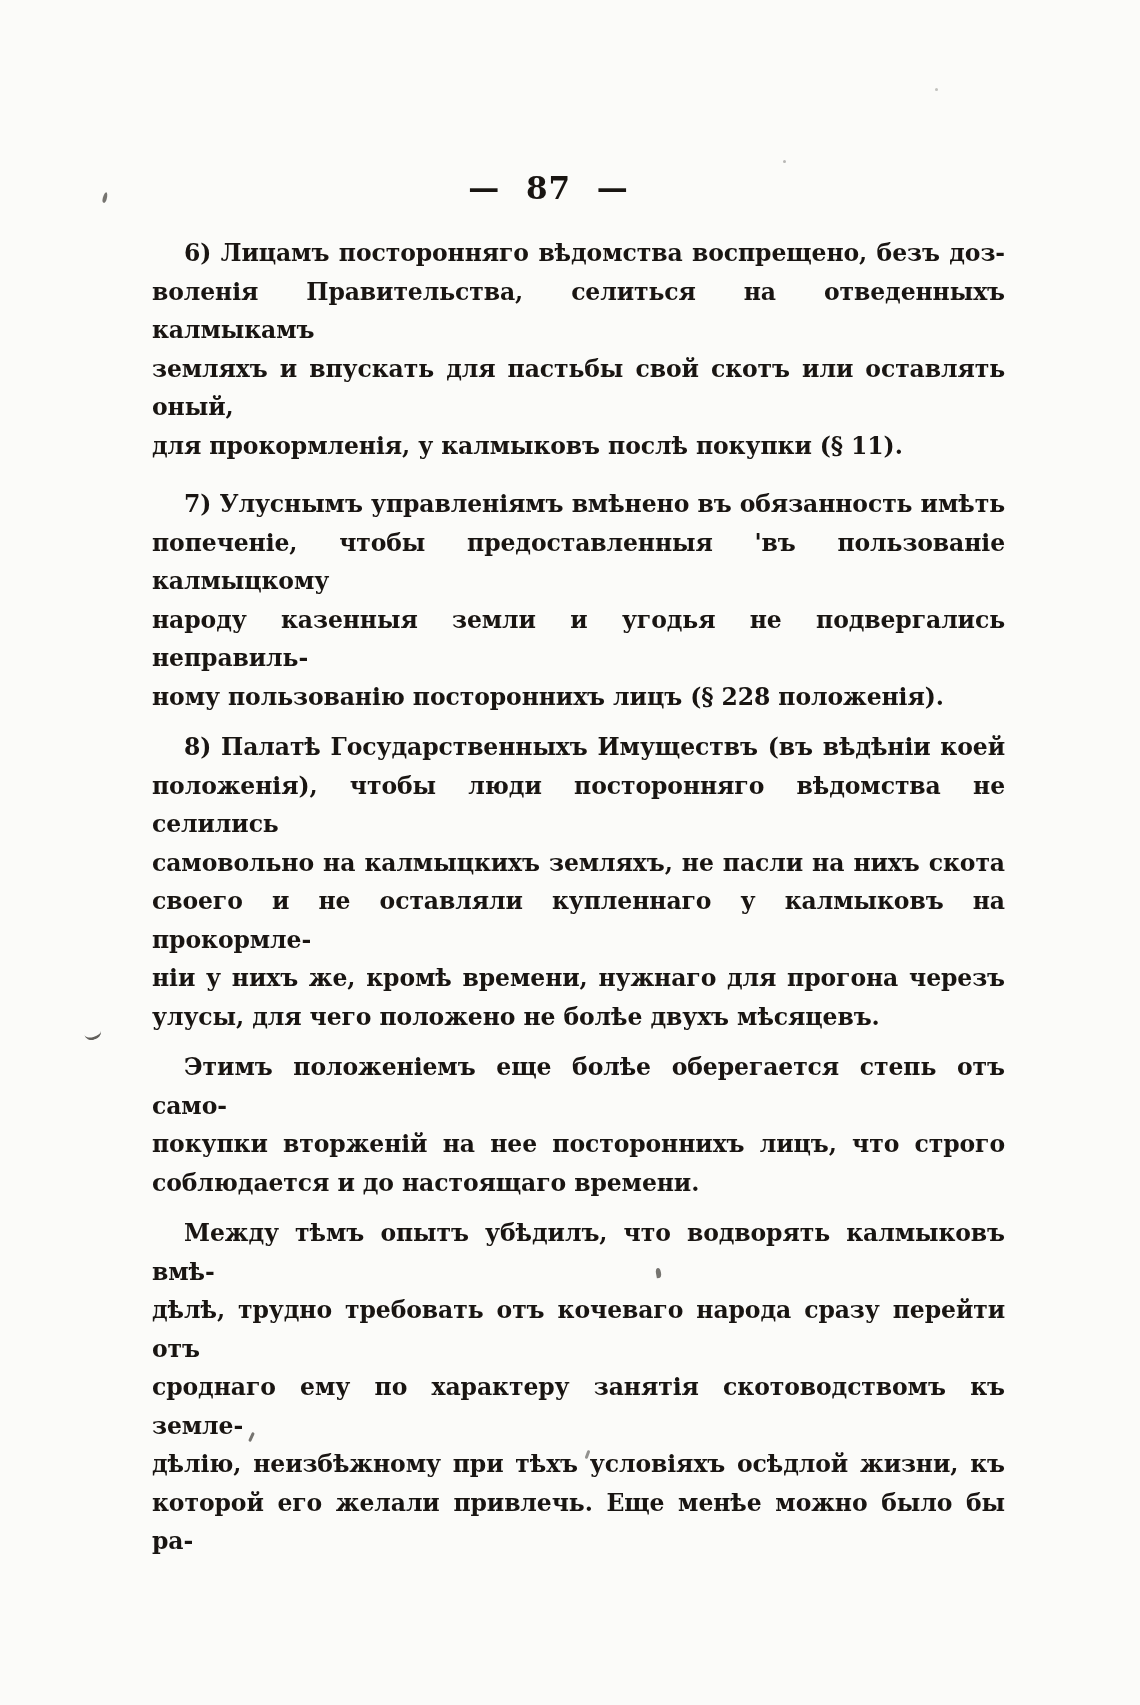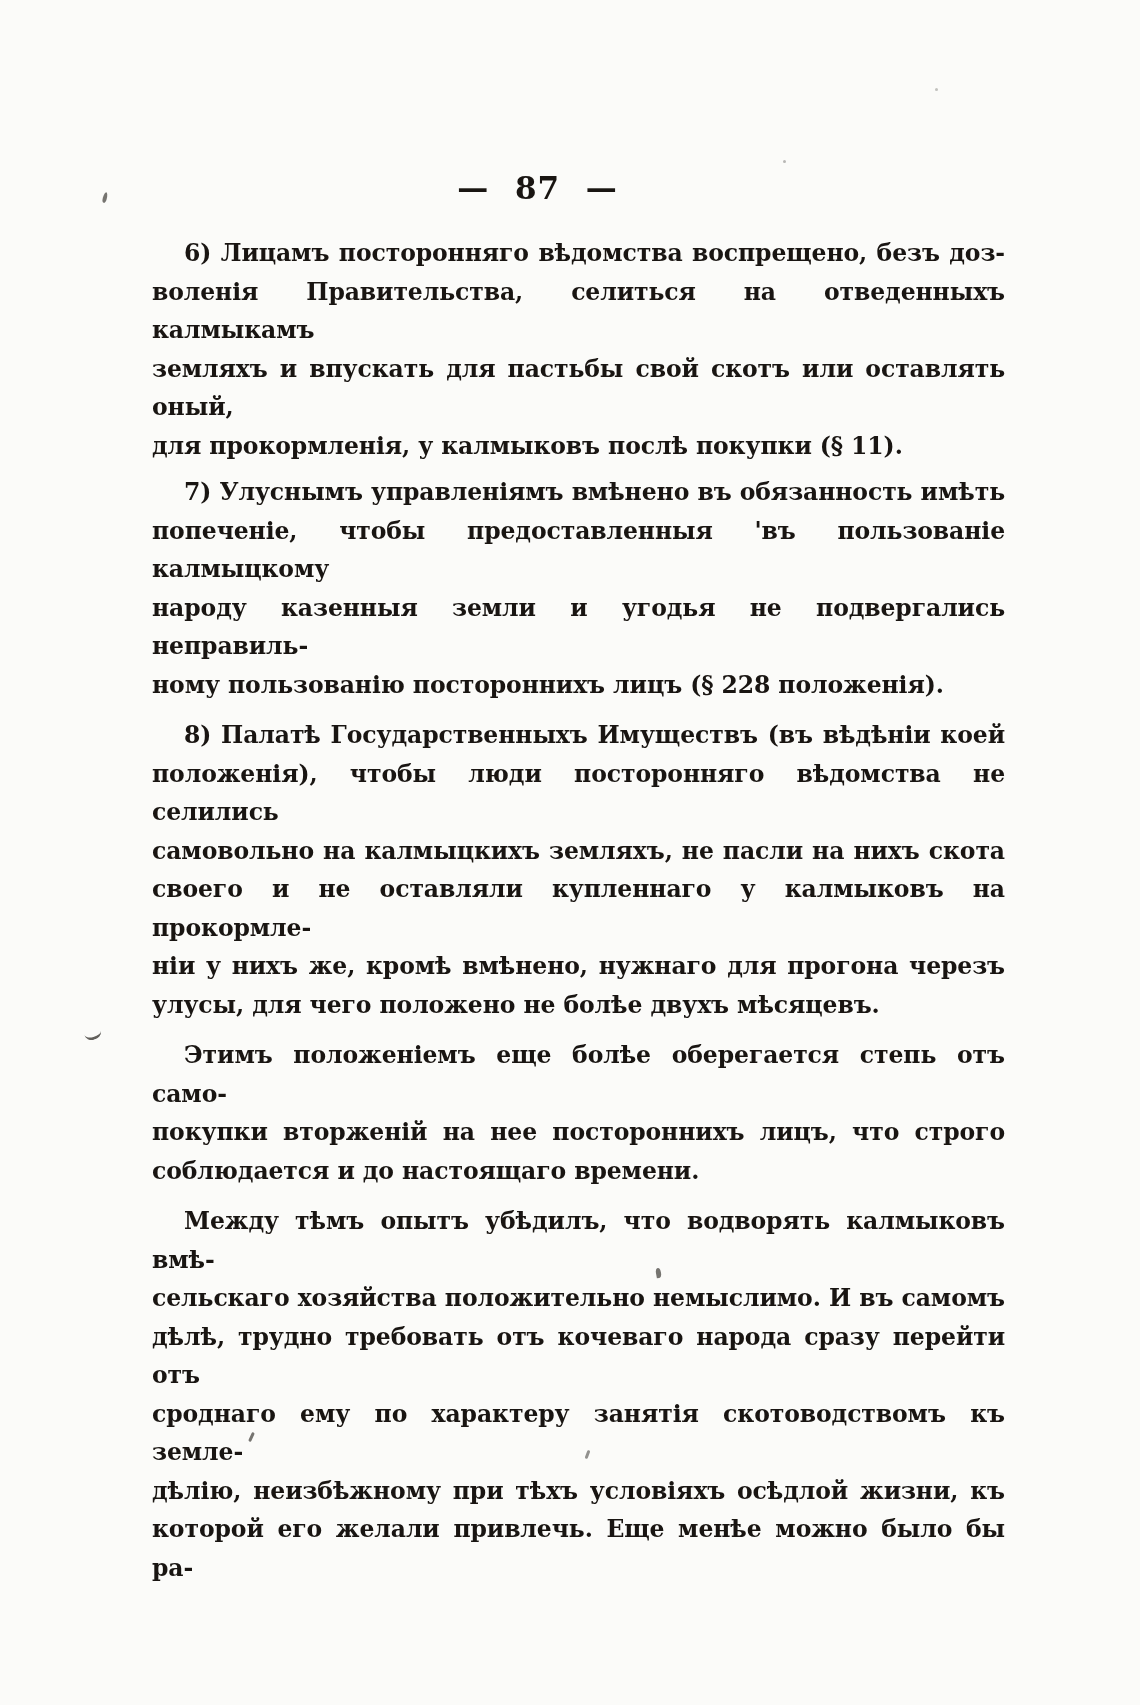--- a/index.html
+++ b/index.html
@@ -16,35 +16,35 @@
   .page {
     position: relative;
     width: 1140px; height: 1705px;
     background: var(--paper);
     color: var(--ink);
     font-weight: 700;
     overflow: hidden;
   }
   .page-number {
     position: absolute;
-    top: 170px; left: 141px; width: 853px;
+    top: 170px; left: 152px; width: 853px;
     transform: translateX(-30px);
     text-align: center;
     font-size: 31px;
     letter-spacing: 1px;
     word-spacing: 14px;
   }
   .text-block {
     position: absolute;
     top: 234px; left: 152px; width: 853px;
     font-size: 23.5px;
     letter-spacing: -0.1px;
   }
   .para { margin: 0; padding: 0; }
-  .para.gap-sm { margin-top: 8px; }
+  .para.gap-sm { margin-top: 20px; }
   .para.gap-md { margin-top: 12px; }
   .para.indent .line:first-child { text-indent: 32px; }
   .line {
     display: block;
     line-height: 38.5px;
     text-align: justify;
     text-align-last: justify;
     text-justify: inter-word;
     white-space: normal;
   }
@@ -100,33 +100,32 @@
       <span class="line">попеченіе, чтобы предоставленныя 'въ пользованіе калмыцкому</span>
       <span class="line">народу казенныя земли и угодья не подвергались неправиль-</span>
       <span class="line last">ному пользованію постороннихъ лицъ (§ 228 положенія).</span>
     </p>
 
     <p class="para indent gap-md">
       <span class="line">8) Палатѣ Государственныхъ Имуществъ (въ вѣдѣніи коей</span>
       <span class="line">положенія), чтобы люди посторонняго вѣдомства не селились</span>
       <span class="line">самовольно на калмыцкихъ земляхъ, не пасли на нихъ скота</span>
       <span class="line">своего и не оставляли купленнаго у калмыковъ на прокормле-</span>
-      <span class="line">ніи у нихъ же, кромѣ вмѣнено, нужнаго для прогона черезъ</span>
+      <span class="line">ніи у нихъ же, кромѣ времени, нужнаго для прогона черезъ</span>
       <span class="line last">улусы, для чего положено не болѣе двухъ мѣсяцевъ.</span>
     </p>
 
     <p class="para indent gap-md">
       <span class="line">Этимъ положеніемъ еще болѣе оберегается степь отъ само-</span>
       <span class="line">покупки вторженій на нее постороннихъ лицъ, что строго</span>
       <span class="line last">соблюдается и до настоящаго времени.</span>
     </p>
 
     <p class="para indent gap-md">
       <span class="line">Между тѣмъ опытъ убѣдилъ, что водворять калмыковъ вмѣ-</span>
-      <span class="line">сельскаго хозяйства положительно немыслимо. И въ самомъ</span>
       <span class="line">дѣлѣ, трудно требовать отъ кочеваго народа сразу перейти отъ</span>
       <span class="line">сроднаго ему по характеру занятія скотоводствомъ къ земле-</span>
       <span class="line">дѣлію, неизбѣжному при тѣхъ условіяхъ осѣдлой жизни, къ</span>
       <span class="line">которой его желали привлечь. Еще менѣе можно было бы ра-</span>
 
     </p>
 
   </div>
 
   <div class="mark mark-apostrophe"></div>

